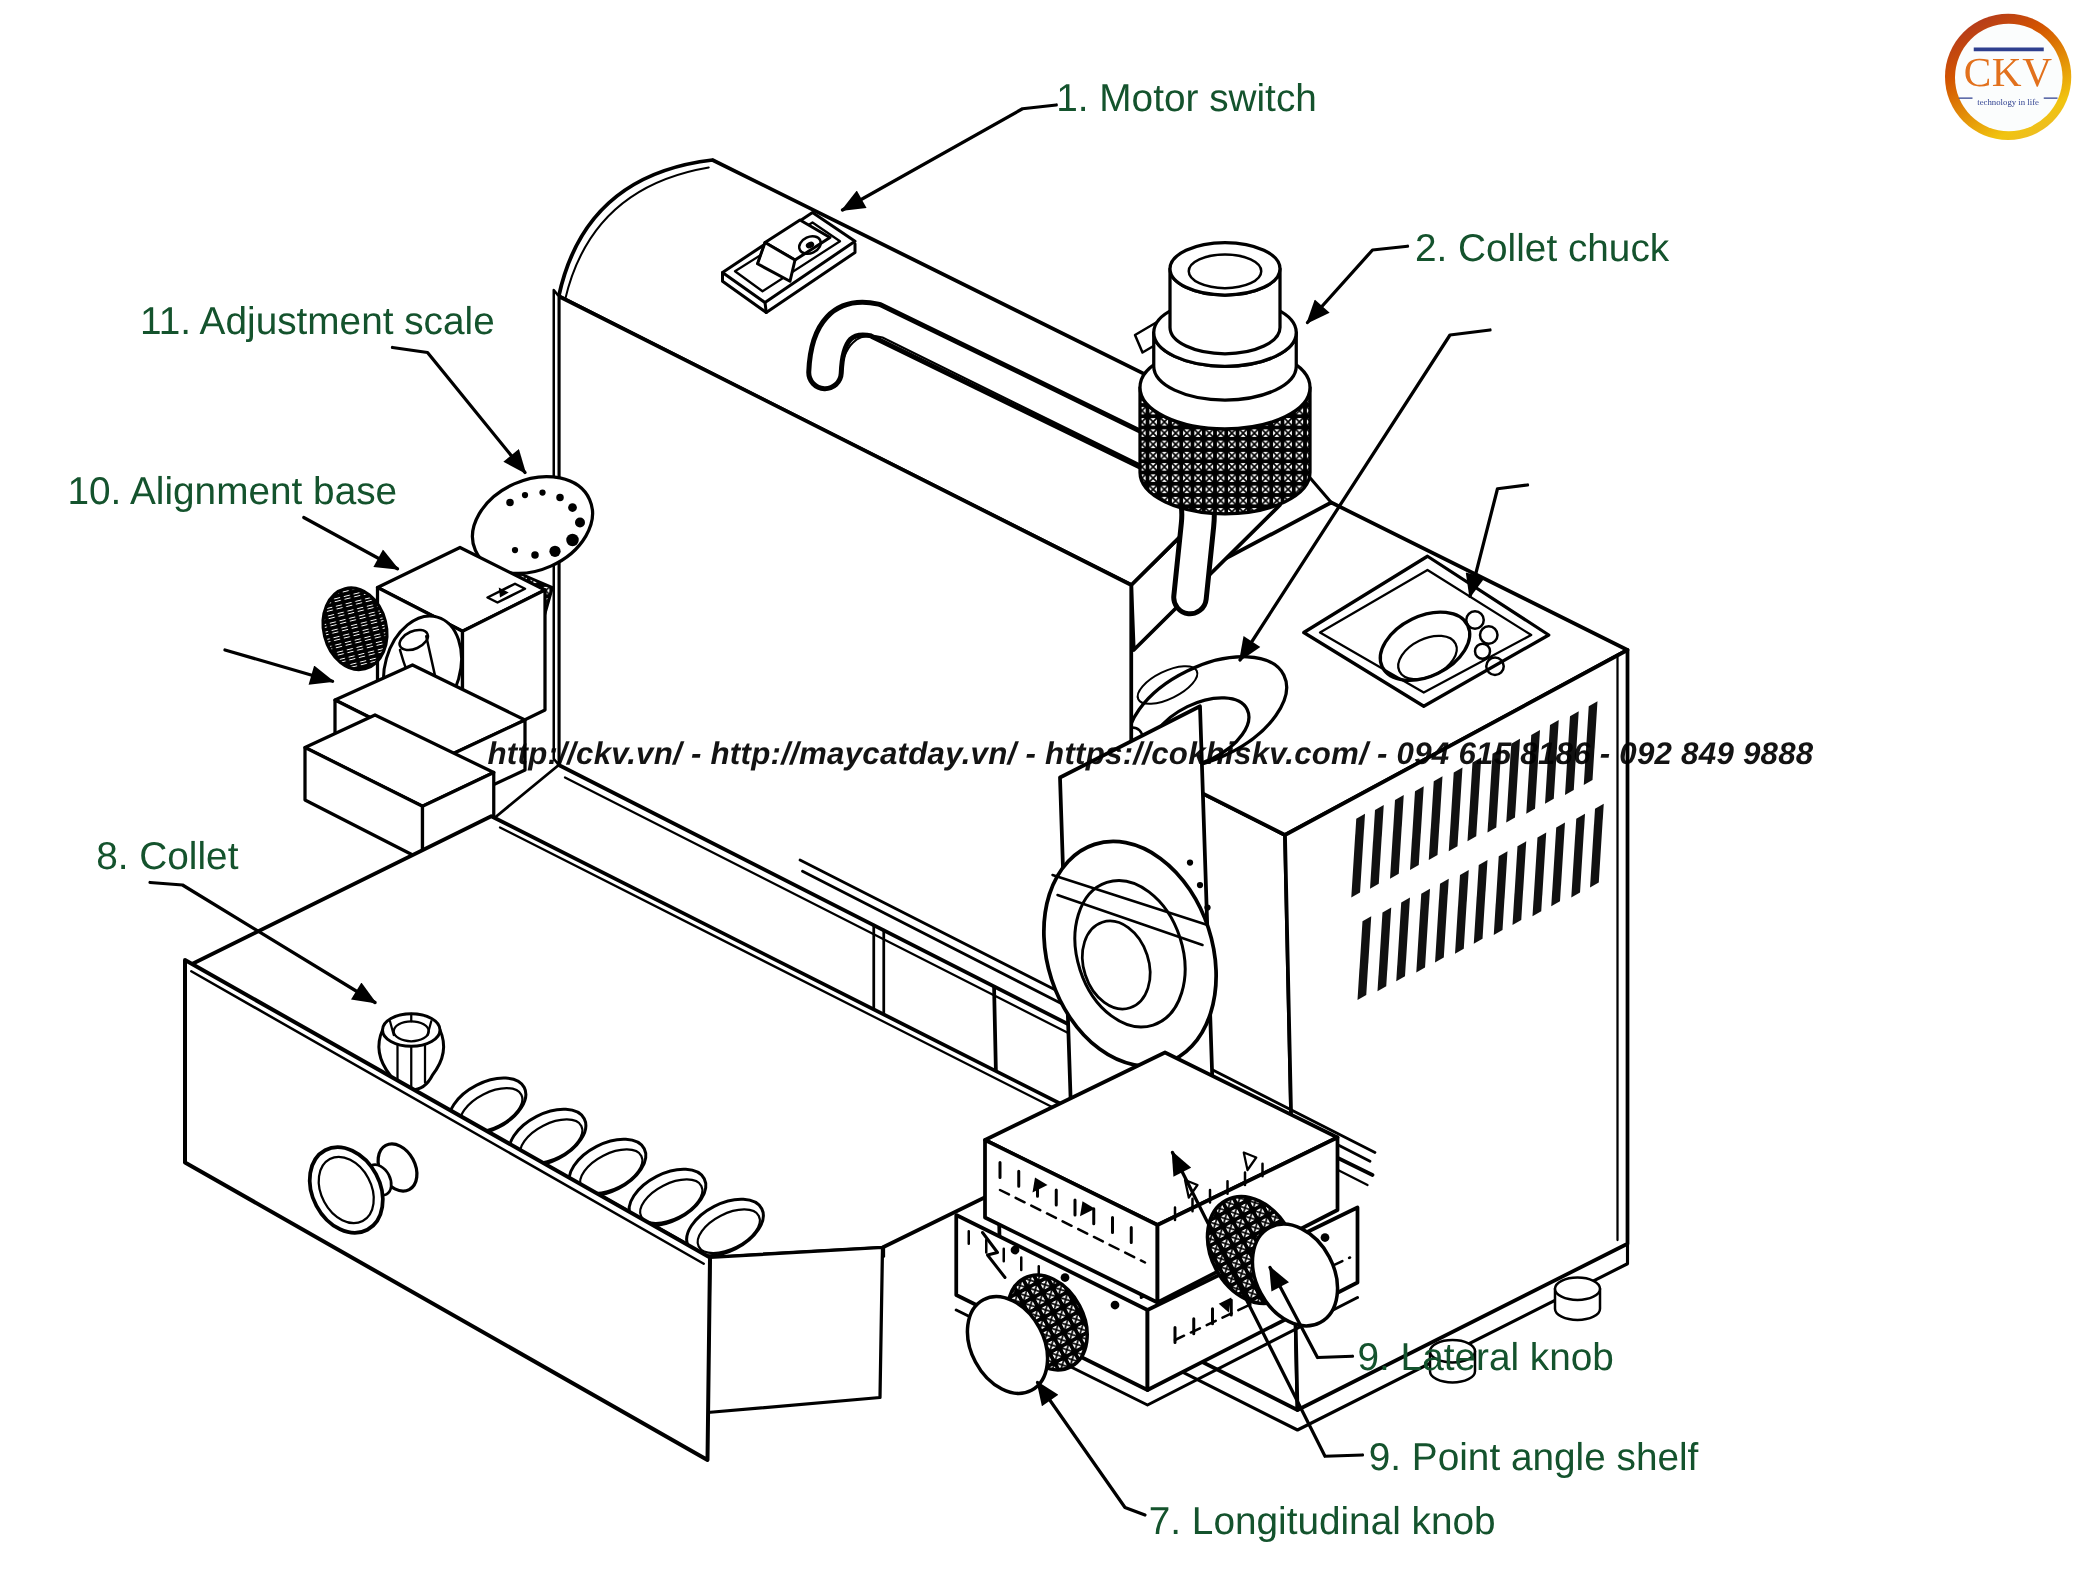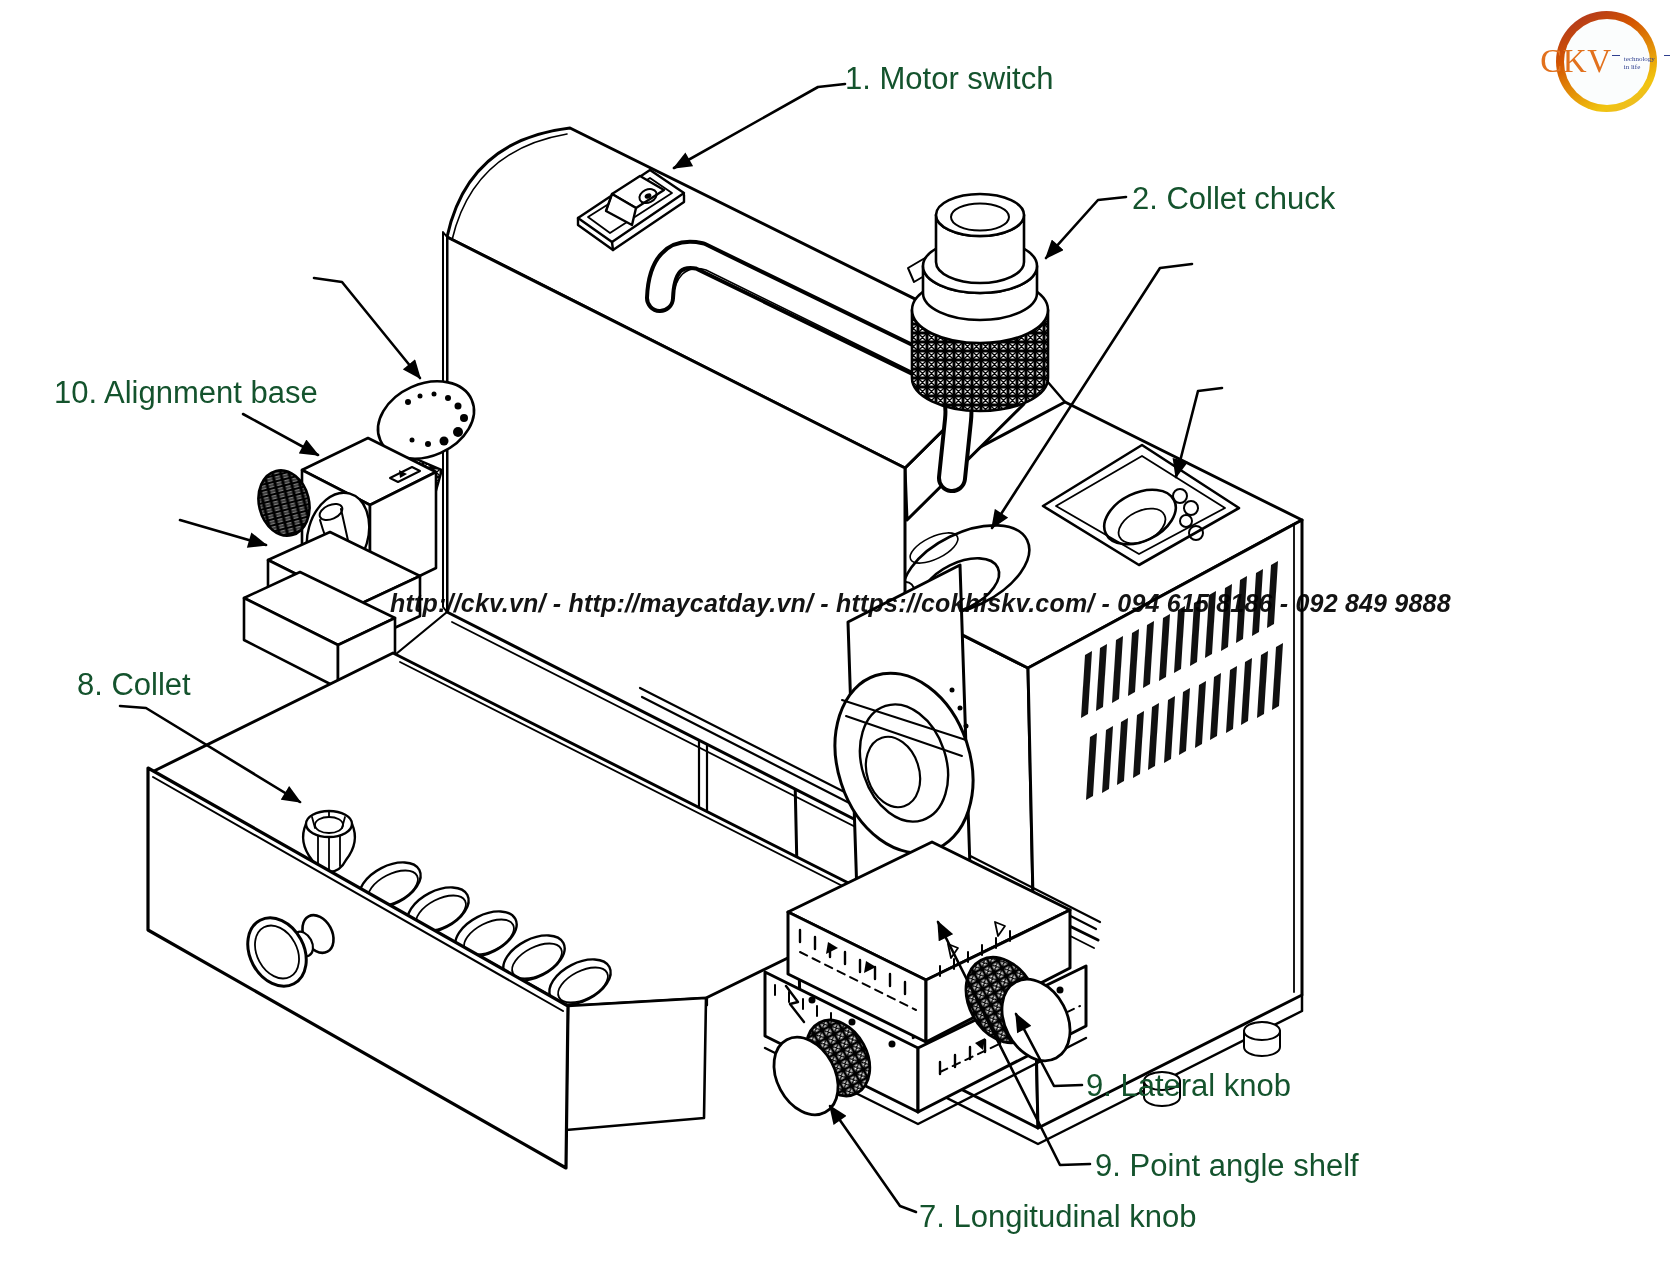--- a/index.html
+++ b/index.html
@@ -8,21 +8,21 @@
   #art{position:absolute;left:0;top:0;}
   .lbl{position:absolute;font-size:31px;line-height:1.08;color:#14532d;white-space:nowrap;}
   .lbl.wrap{white-space:normal;text-align:center;}
   #watermark{position:absolute;left:390px;top:589px;font-size:25px;font-weight:700;
              font-style:italic;color:#000;white-space:nowrap;letter-spacing:.2px;opacity:.92;text-align:center;}
   
   #logo{position:absolute;left:1556px;top:11px;width:101px;height:101px;border-radius:50%;
         background:linear-gradient(150deg,#a93226 4%,#d35400 34%,#f1c40f 78%,#e8b33b 100%);
         display:flex;align-items:center;justify-content:center;}
   #logo .inner{width:86px;height:86px;border-radius:50%;background:#fbfdfd;
-        display:flex;align-items:center;justify-content:center;}
+        display:flex;flex-direction:column;align-items:center;justify-content:center;}
   #logo .rule{width:56px;height:3px;background:#2e3f8f;margin-bottom:2px;}
   #logo .initials{font-family:"Liberation Serif",serif;font-size:33px;line-height:1;
         color:#e2711d;letter-spacing:.5px;}
   #logo .tagline{display:flex;align-items:flex-start;gap:4px;font-size:7px;color:#2e3f8f;
         font-family:"Liberation Serif",serif;margin-top:2px;}
   #logo .dash{width:11px;height:1px;background:#2e3f8f;}
 </style>
 </head>
 <body>
 
@@ -313,20 +313,21 @@
   </g>
 </svg>
 
 <div class="lbl" style="left:845px;top:62px">1. Motor switch</div>
 <div class="lbl" style="left:1132px;top:182px">2. Collet chuck</div>
 <div class="lbl" style="left:1086px;top:1069px">9. Lateral knob</div>
 <div class="lbl" style="left:1095px;top:1149px">9. Point angle shelf</div>
 <div class="lbl" style="left:919px;top:1200px">7. Longitudinal knob</div>
 <div class="lbl" style="left:77px;top:668px">8. Collet</div>
 <div class="lbl" style="left:54px;top:376px">10. Alignment base</div>
+<div class="lbl" style="left:112px;top:240px">11. Adjustment scale</div>
 
 <div id="watermark">http://ckv.vn/ - http://maycatday.vn/ - https://cokhiskv.com/ - 094 615 8186 - 092 849 9888</div>
 
 <div id="logo">
   <div class="inner">
     <div class="rule"></div>
     <div class="initials">CKV</div>
     <div class="tagline">
       <span class="dash"></span>
       <span>technology in life</span>

